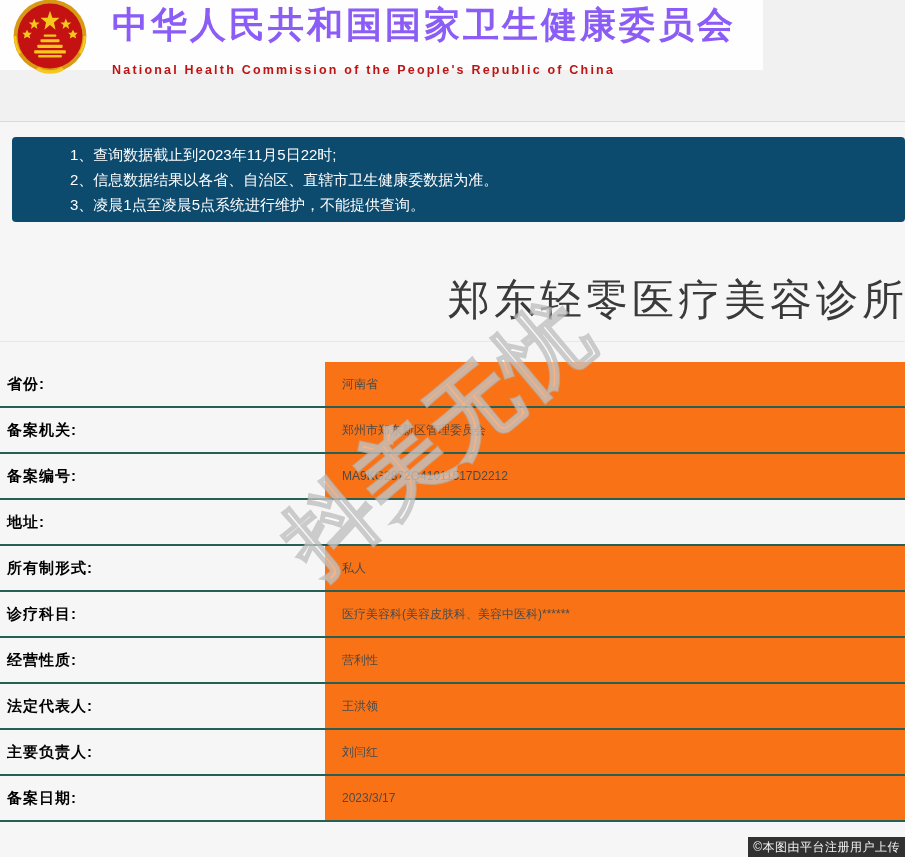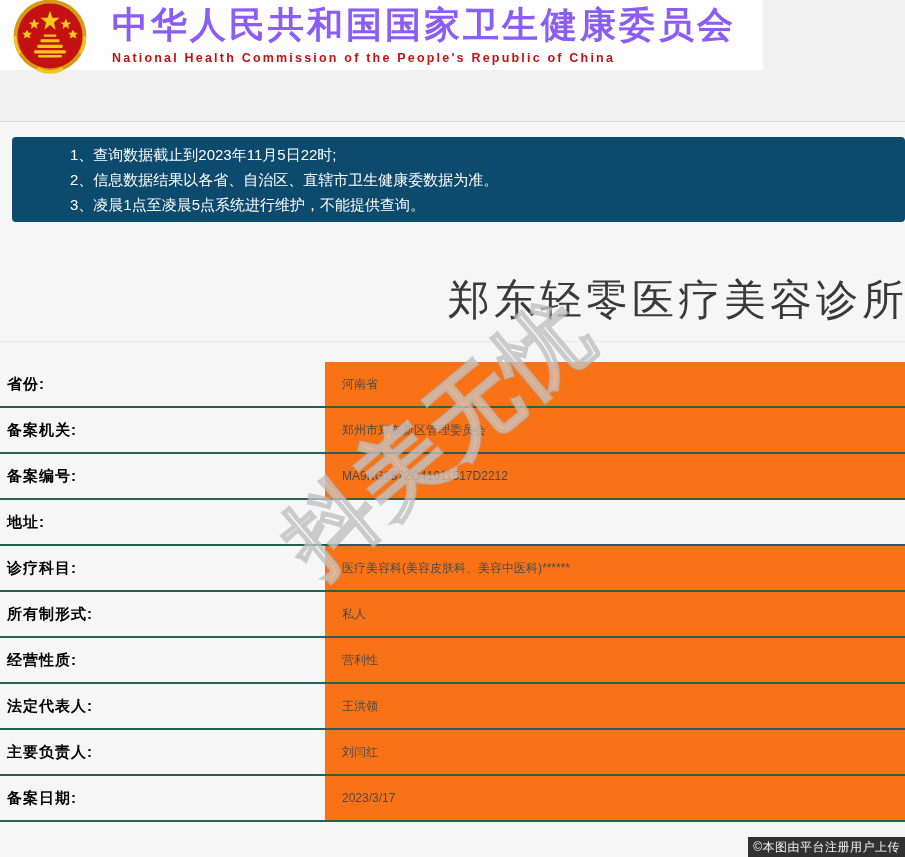--- a/index.html
+++ b/index.html
@@ -15,21 +15,21 @@
     background:#fefefe;display:flex;align-items:center;
   }
   .emblem{position:absolute;left:2px;top:-2px;width:96px;height:76px;}
   .header-text{position:absolute;left:112px;top:4px;}
   .org-cn{
     color:#8b5cf6;font-size:36px;font-weight:bold;letter-spacing:3px;
     white-space:nowrap;line-height:42px;
   }
   .org-en{
     color:#bf1414;font-size:12.5px;font-weight:bold;letter-spacing:2.2px;
-    white-space:nowrap;margin-top:5px;
+    white-space:nowrap;margin-top:17px;
   }
   .top-divider{
     position:absolute;left:0;top:121px;width:905px;height:1px;background:#dadada;
   }
   .lower-bg{
     position:absolute;left:0;top:122px;width:905px;height:735px;background:#f6f6f6;
   }
   
   .notice{
     position:absolute;left:12px;top:137px;width:893px;height:85px;
@@ -136,26 +136,26 @@
       <div class="cell-value">郑州市郑东新区管理委员会</div>
     </div>
     <div class="row">
       <div class="cell-label">备案编号:</div>
       <div class="cell-value">MA9KG2872Q41011517D2212</div>
     </div>
     <div class="row">
       <div class="cell-label">地址:</div>
     </div>
     <div class="row">
+      <div class="cell-label">所有制形式:</div>
+      <div class="cell-value">私人</div>
+    </div>
+    <div class="row">
       <div class="cell-label">诊疗科目:</div>
       <div class="cell-value">医疗美容科(美容皮肤科、美容中医科)******</div>
-    </div>
-    <div class="row">
-      <div class="cell-label">所有制形式:</div>
-      <div class="cell-value">私人</div>
     </div>
     <div class="row">
       <div class="cell-label">经营性质:</div>
       <div class="cell-value">营利性</div>
     </div>
     <div class="row">
       <div class="cell-label">法定代表人:</div>
       <div class="cell-value">王洪领</div>
     </div>
     <div class="row">

